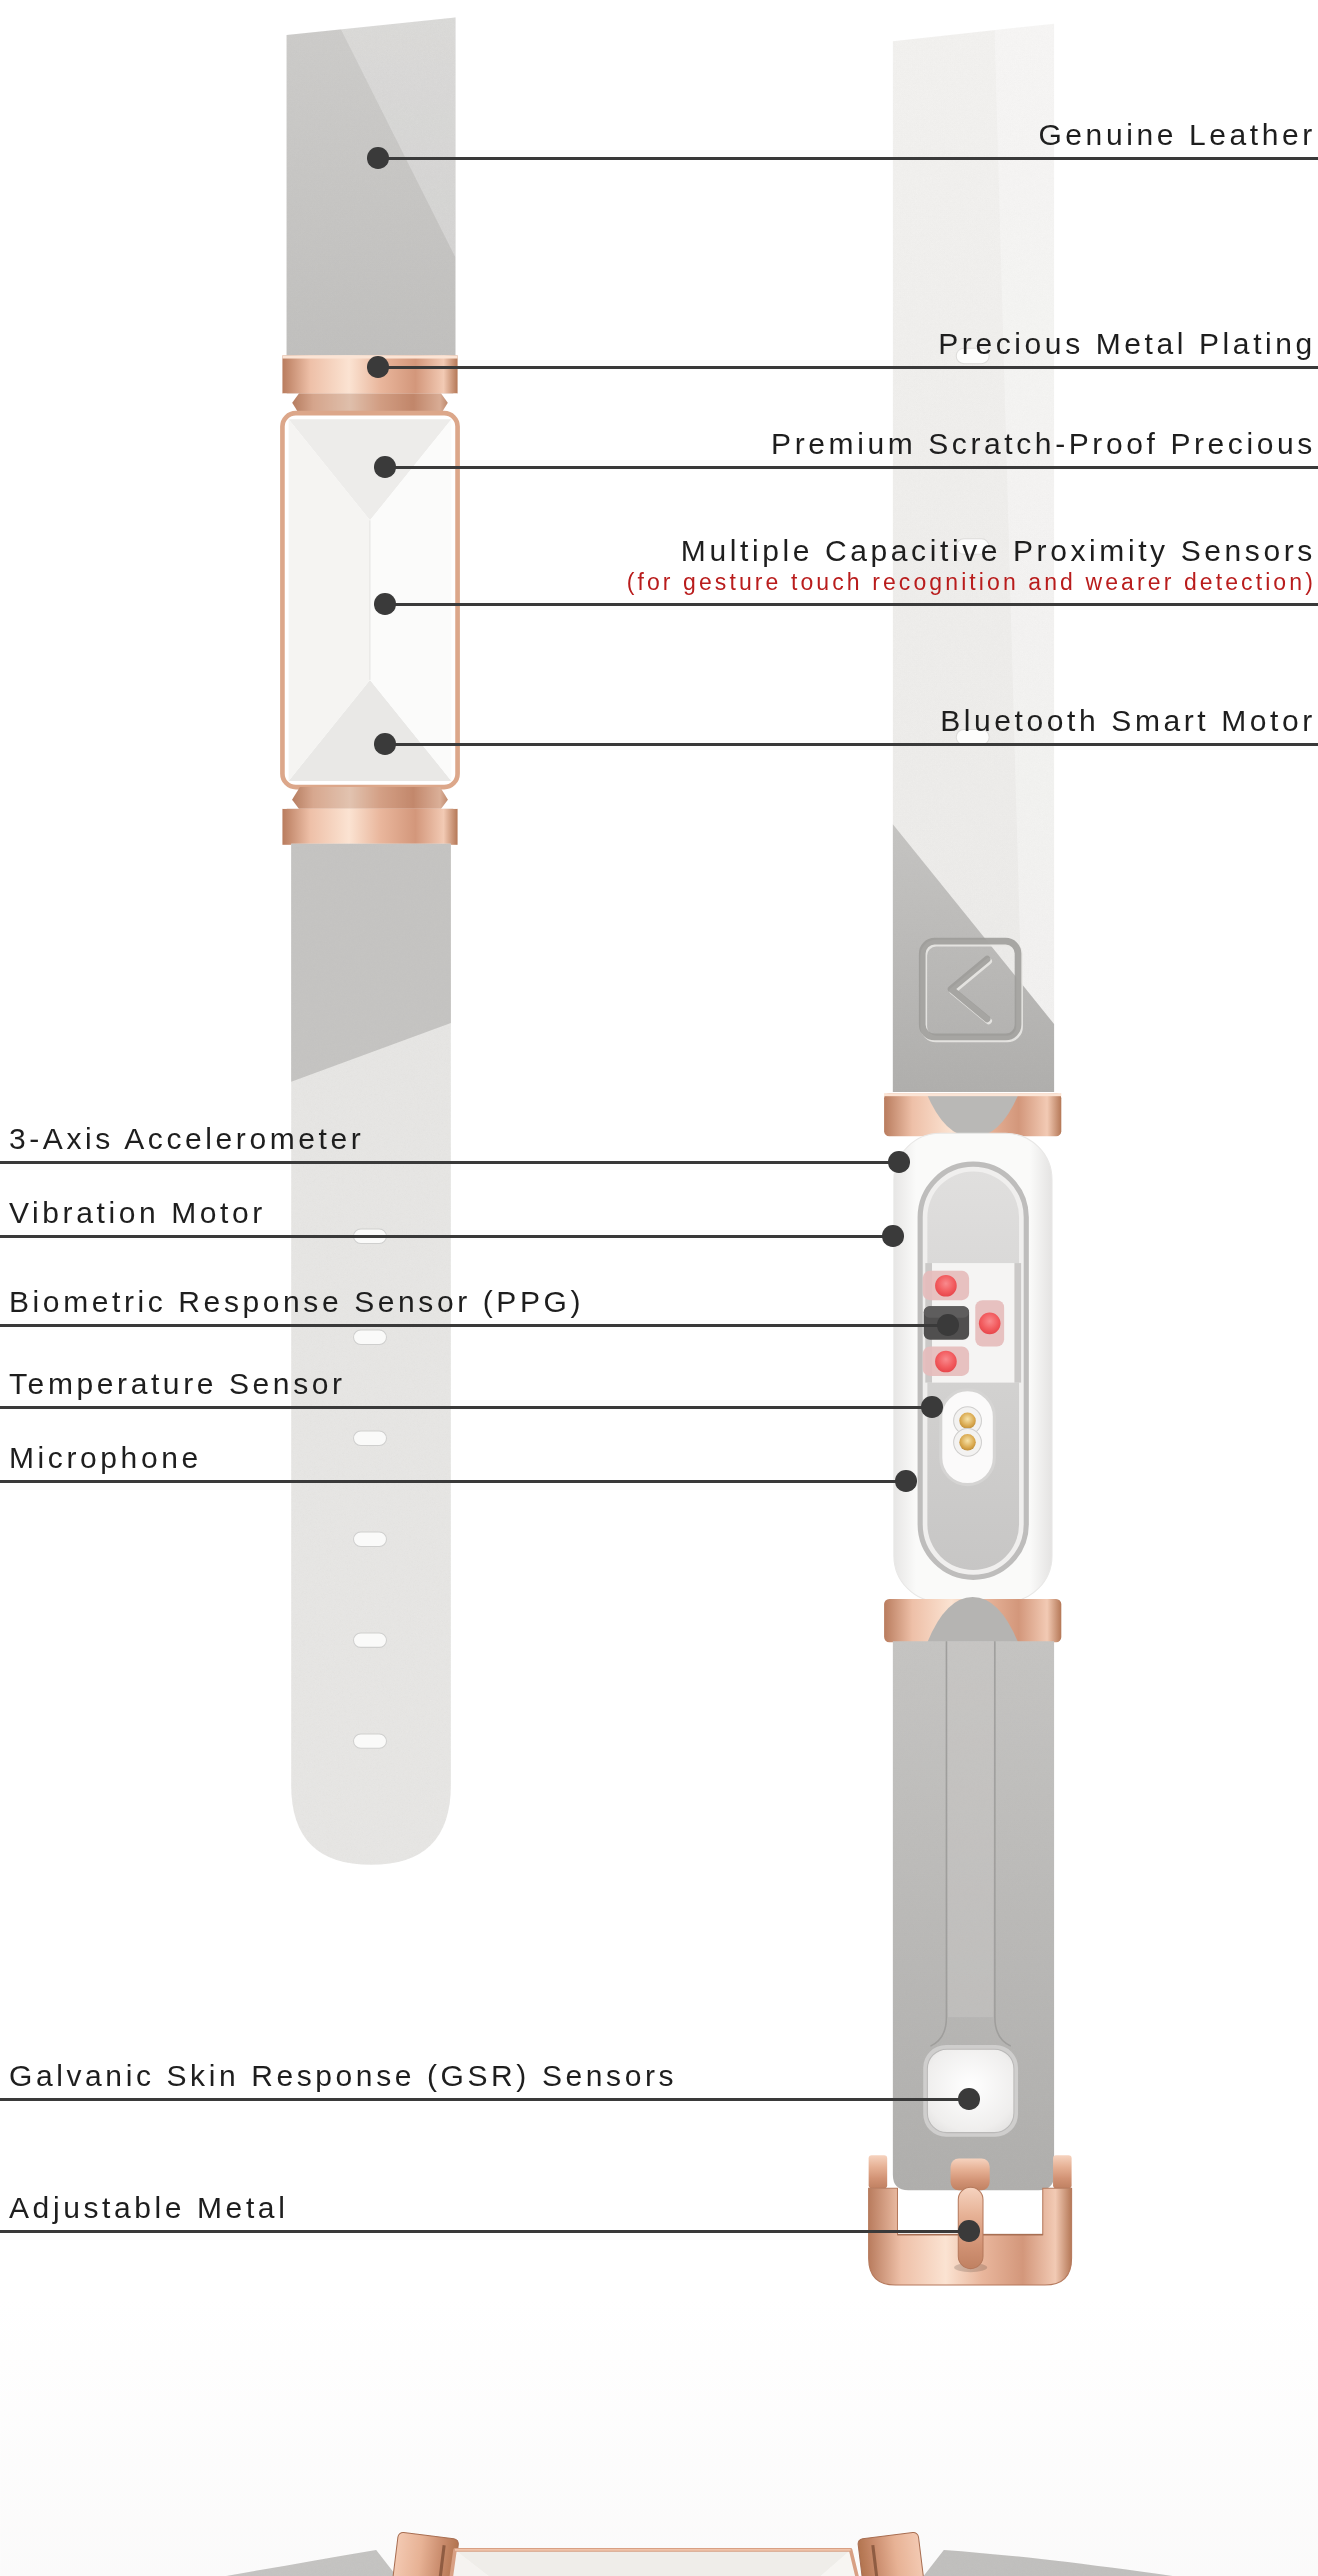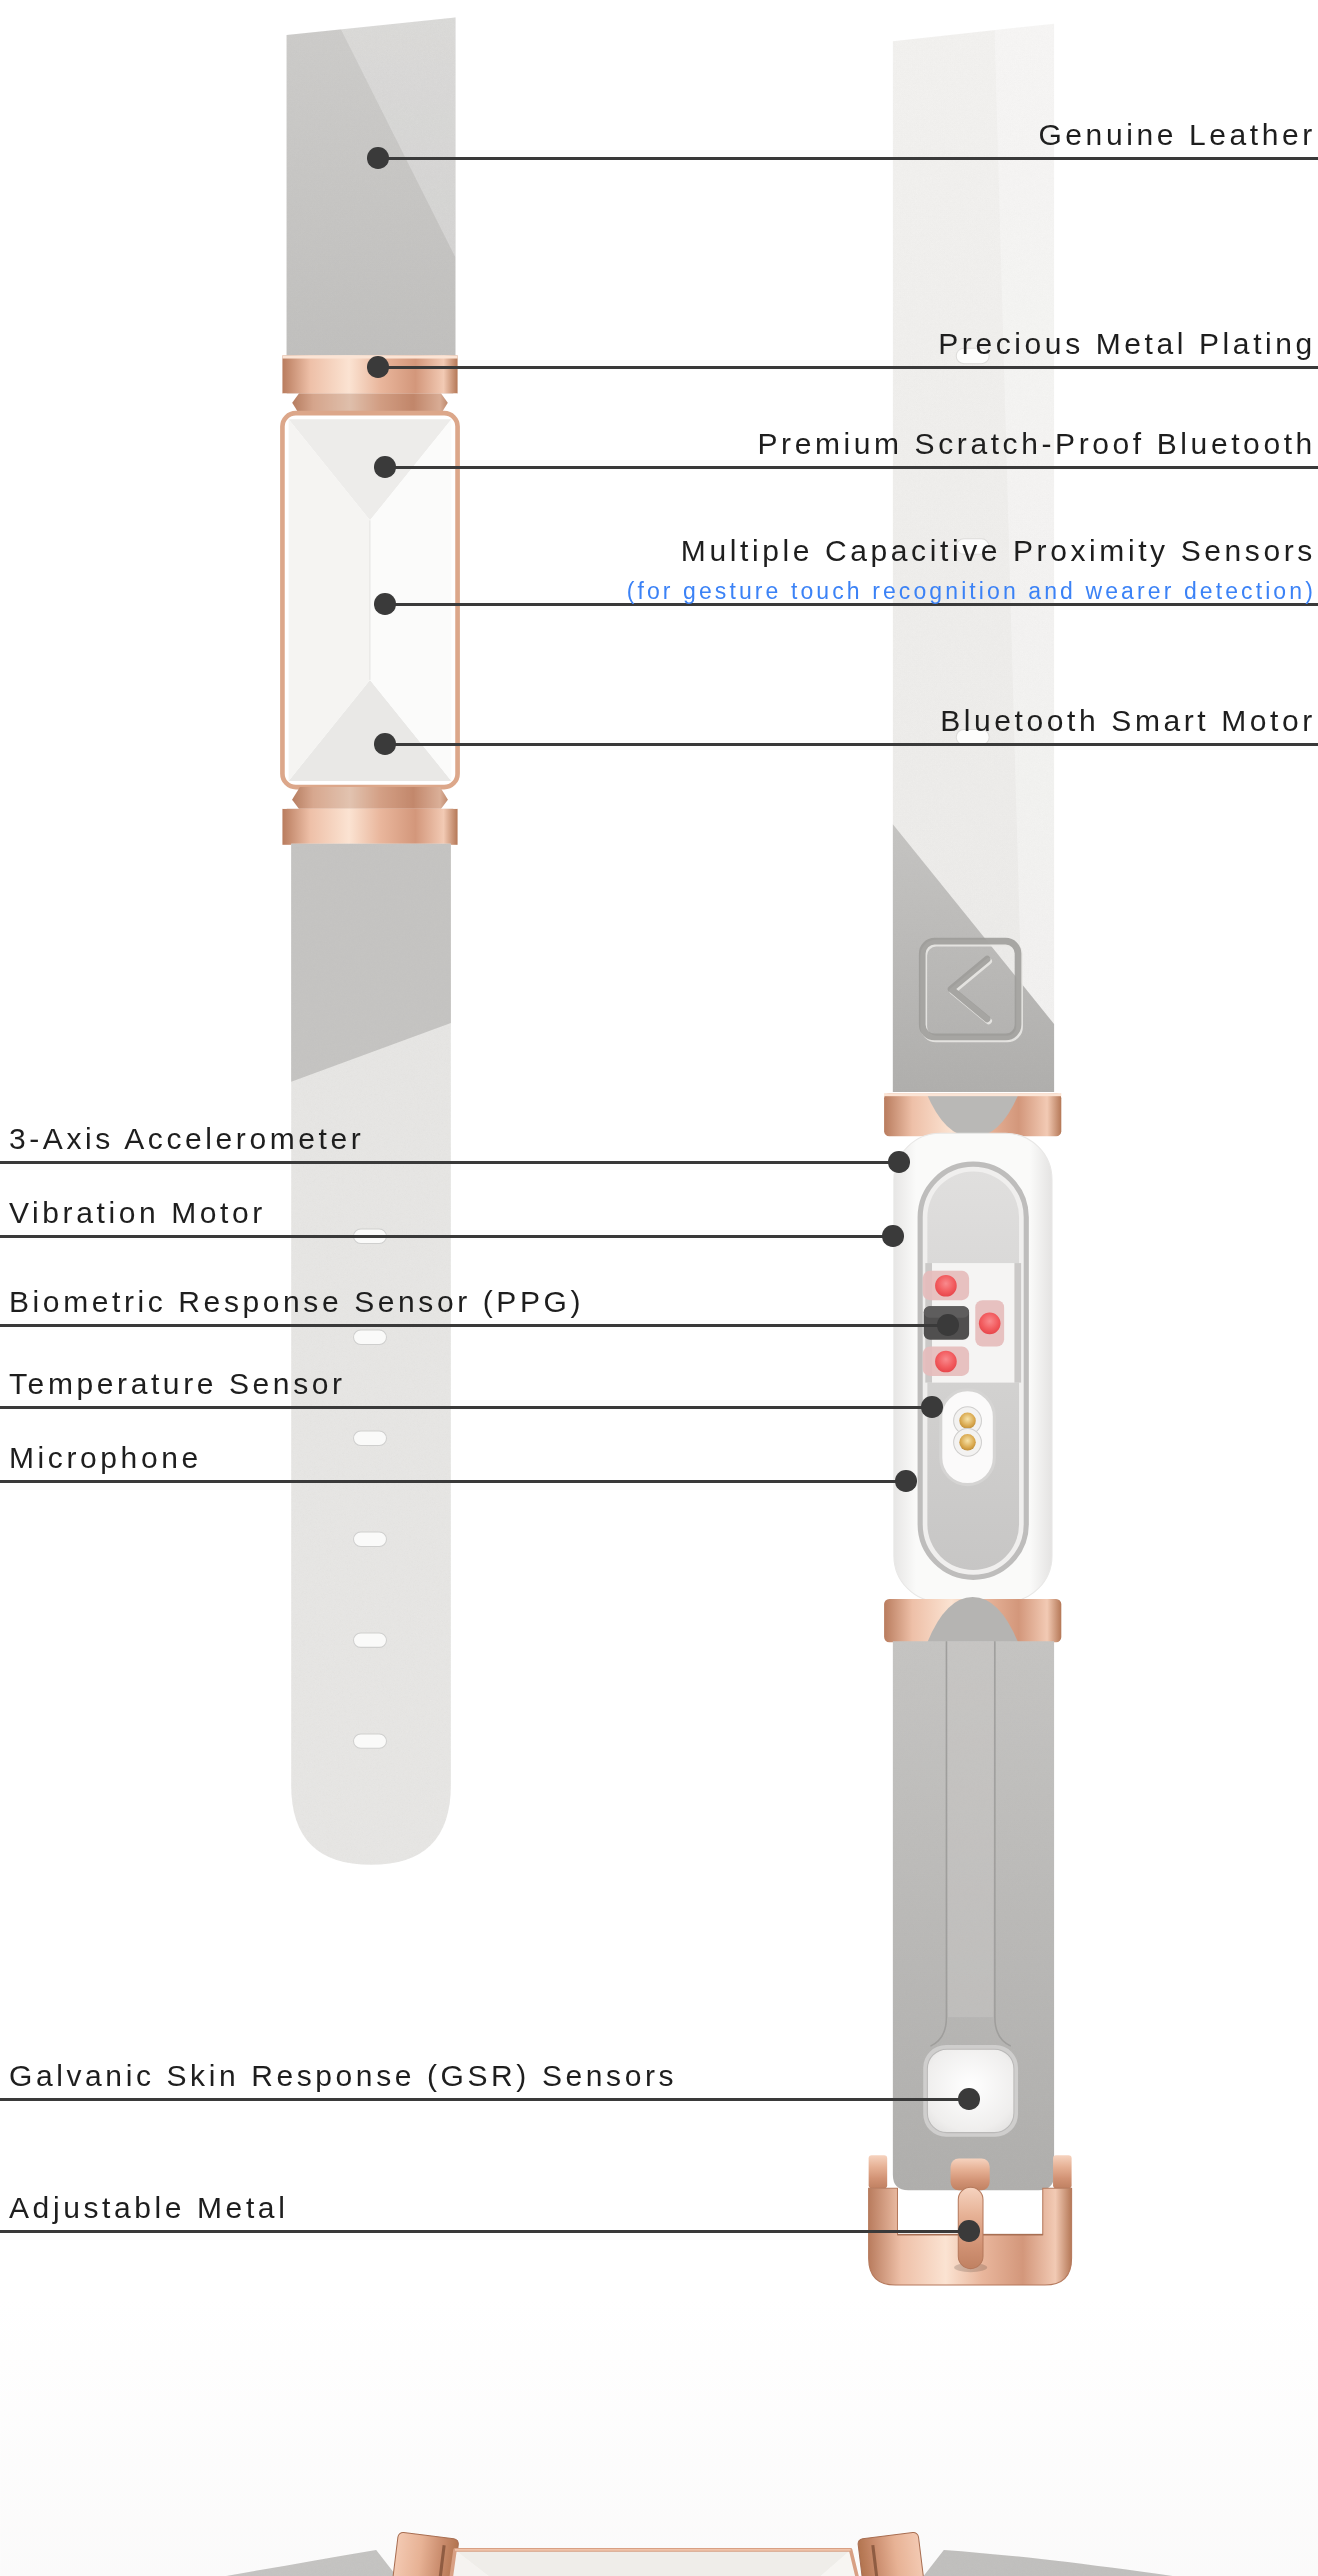--- a/index.html
+++ b/index.html
@@ -15,22 +15,22 @@
   .co{position:absolute;left:0;right:0;height:0;z-index:2;}
   .co .line{position:absolute;top:-1.5px;height:3.1px;background:#3a3a3a;}
   .co .dot{position:absolute;top:-10.8px;width:21.6px;height:21.6px;border-radius:50%;background:#3a3a3a;}
   .co .label{
     position:absolute;white-space:nowrap;
     color:#1e1e1e;font-size:30px;letter-spacing:3.6px;font-weight:500;
     bottom:8.2px;line-height:1;
   }
   .co .sublabel{
     position:absolute;white-space:nowrap;
-    color:#3b82f6;font-size:23px;letter-spacing:3.1px;font-weight:400;
-    bottom:1px;line-height:1;
+    color:#b91c1c;font-size:23px;letter-spacing:3.1px;font-weight:400;
+    bottom:10px;line-height:1;
   }
   .co.right .label,.co.right .sublabel{right:3.1px;}
   .co.left .label,.co.left .sublabel{left:9px;}
   
   #r1{top:158px;}  #r1 .line{left:378px;right:0;}    #r1 .dot{left:367px;}
   #r2{top:367px;}  #r2 .line{left:378px;right:0;}    #r2 .dot{left:367px;}
   #r3{top:467px;}  #r3 .line{left:385px;right:0;}    #r3 .dot{left:374px;}
   #r4{top:604px;} #r4 .line{left:385px;right:0;}    #r4 .dot{left:374px;}
   #r4 .label{bottom:38px;}
   #r5{top:744px;} #r5 .line{left:385px;right:0;}    #r5 .dot{left:374px;}
@@ -383,21 +383,21 @@
   <span class="label">Genuine Leather</span>
 </div>
 <div class="co right" id="r2">
   <div class="line"></div>
   <div class="dot"></div>
   <span class="label">Precious Metal Plating</span>
 </div>
 <div class="co right" id="r3">
   <div class="line"></div>
   <div class="dot"></div>
-  <span class="label">Premium Scratch-Proof Bluetooth</span>
+  <span class="label">Premium Scratch-Proof Precious</span>
 </div>
 <div class="co right" id="r4">
   <div class="line"></div>
   <div class="dot"></div>
   <span class="label">Multiple Capacitive Proximity Sensors</span>
   <span class="sublabel">(for gesture touch recognition and wearer detection)</span>
 </div>
 <div class="co right" id="r5">
   <div class="line"></div>
   <div class="dot"></div>

